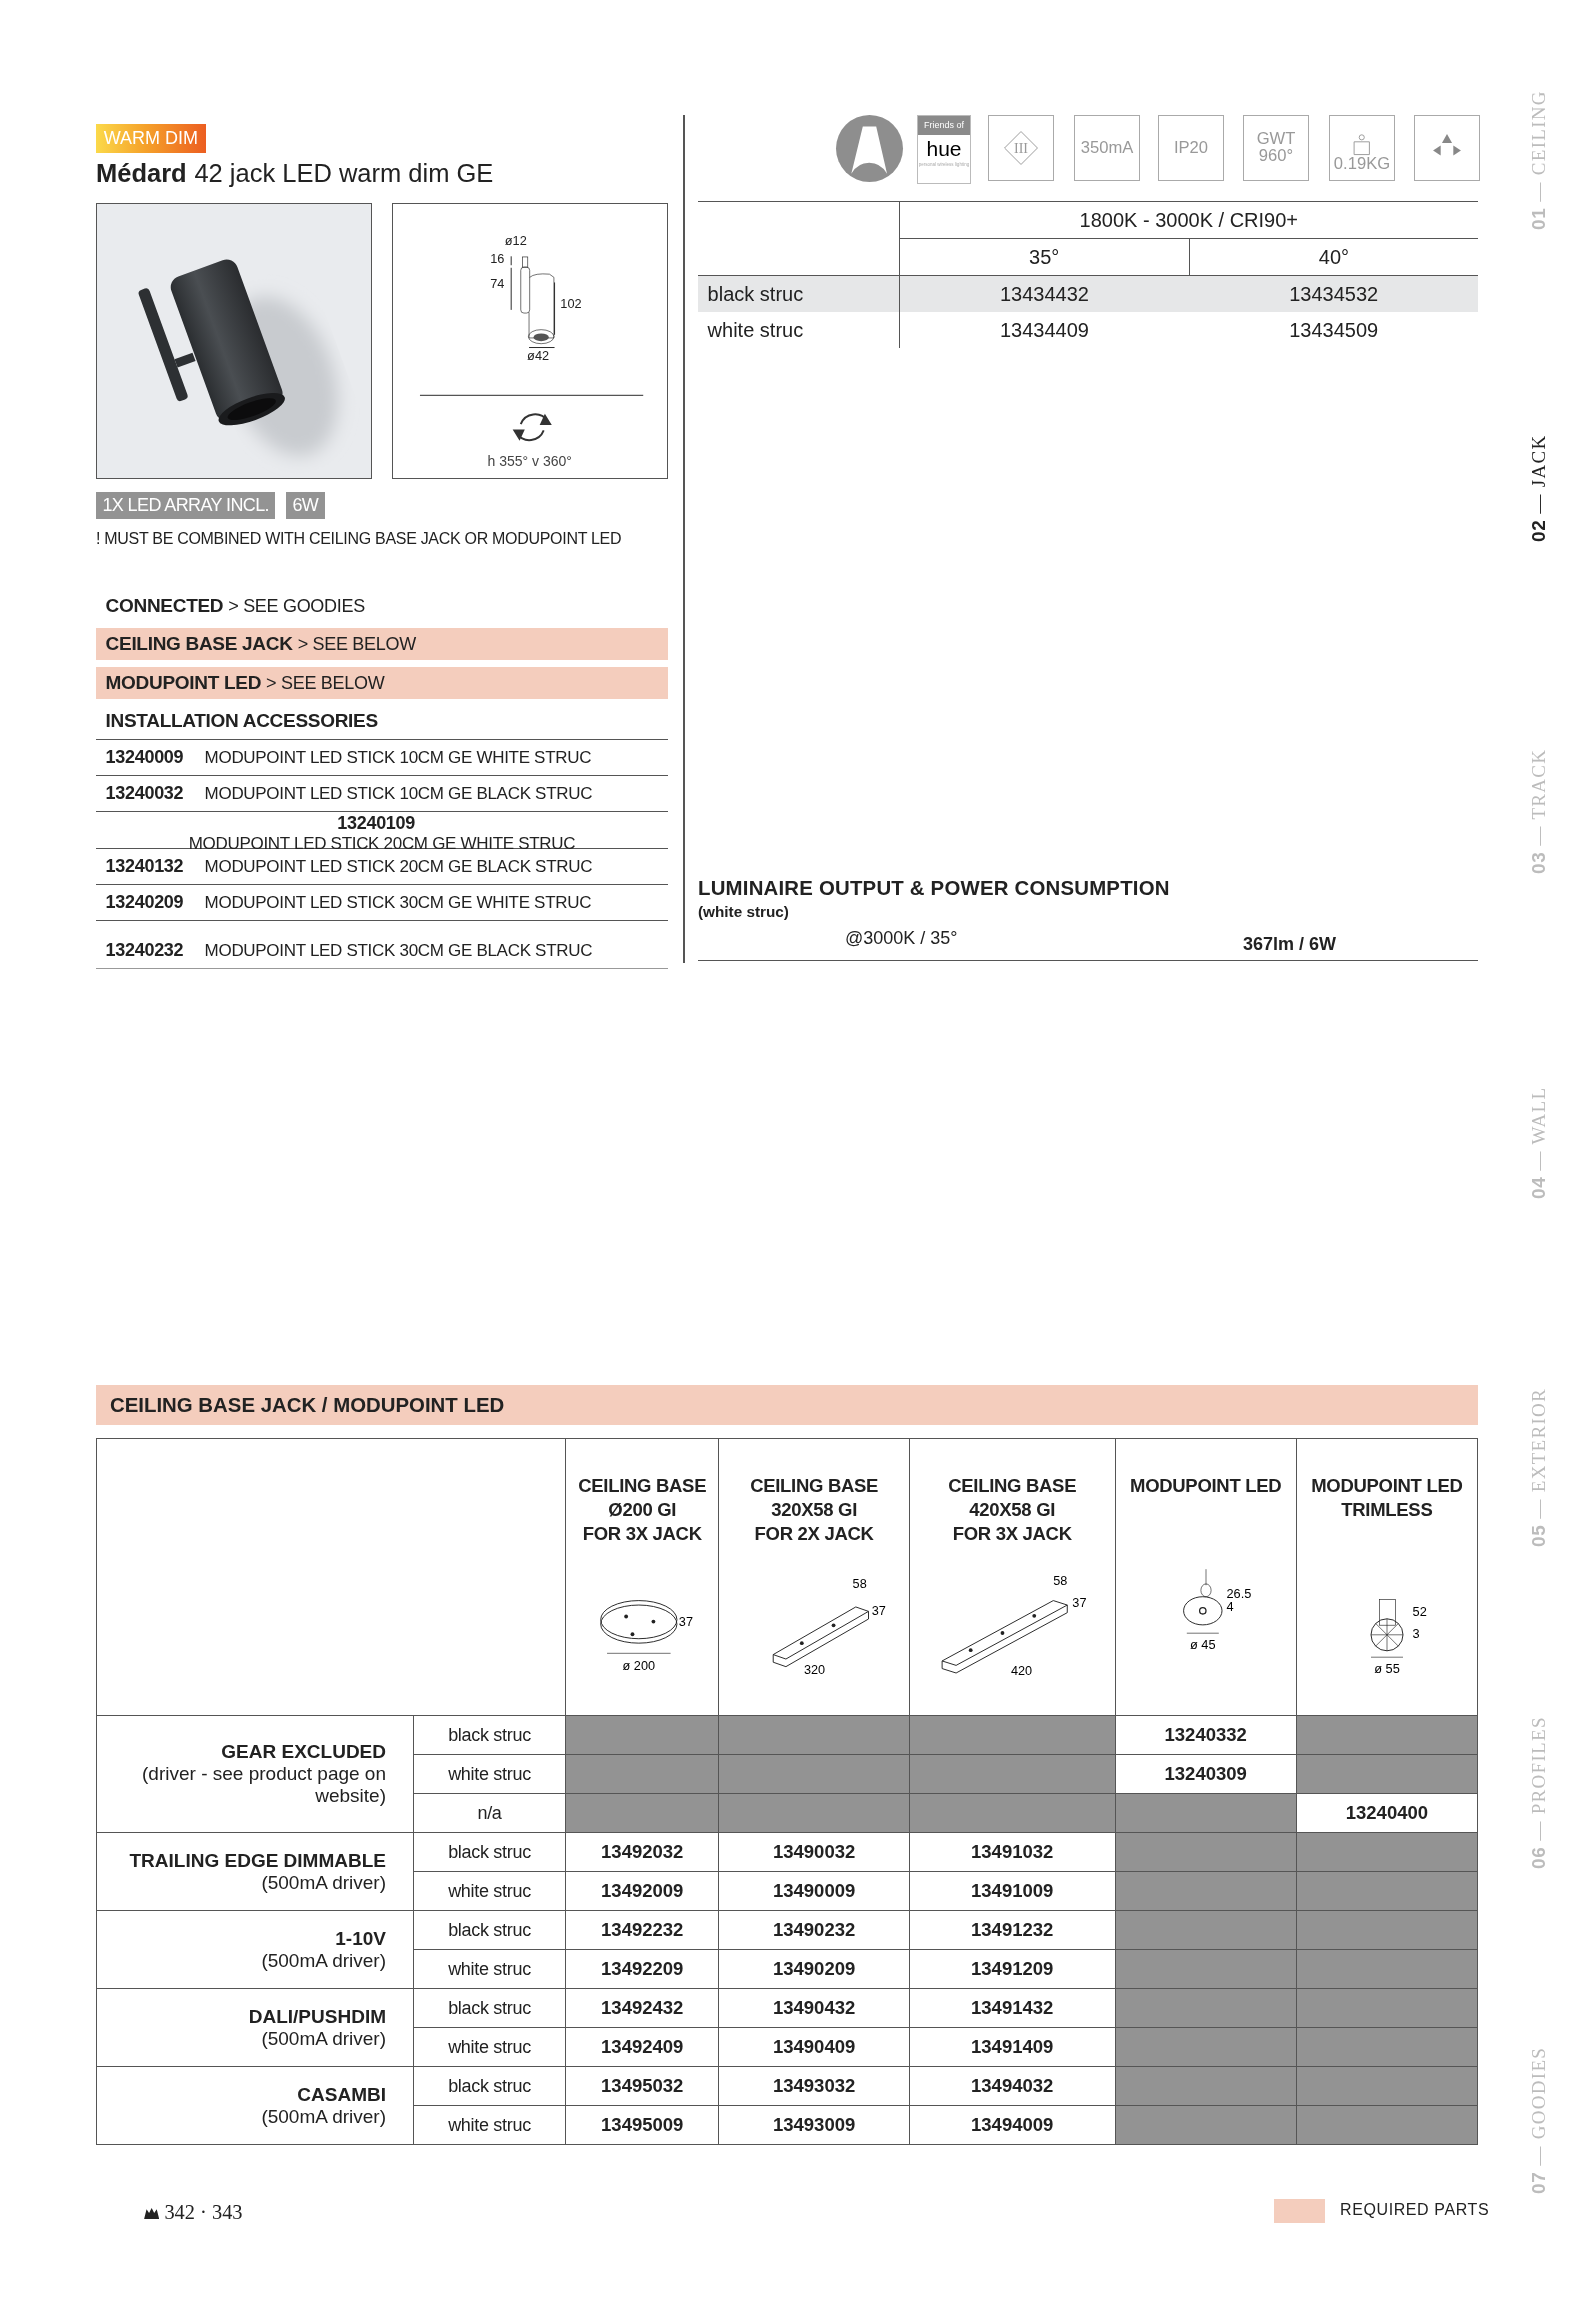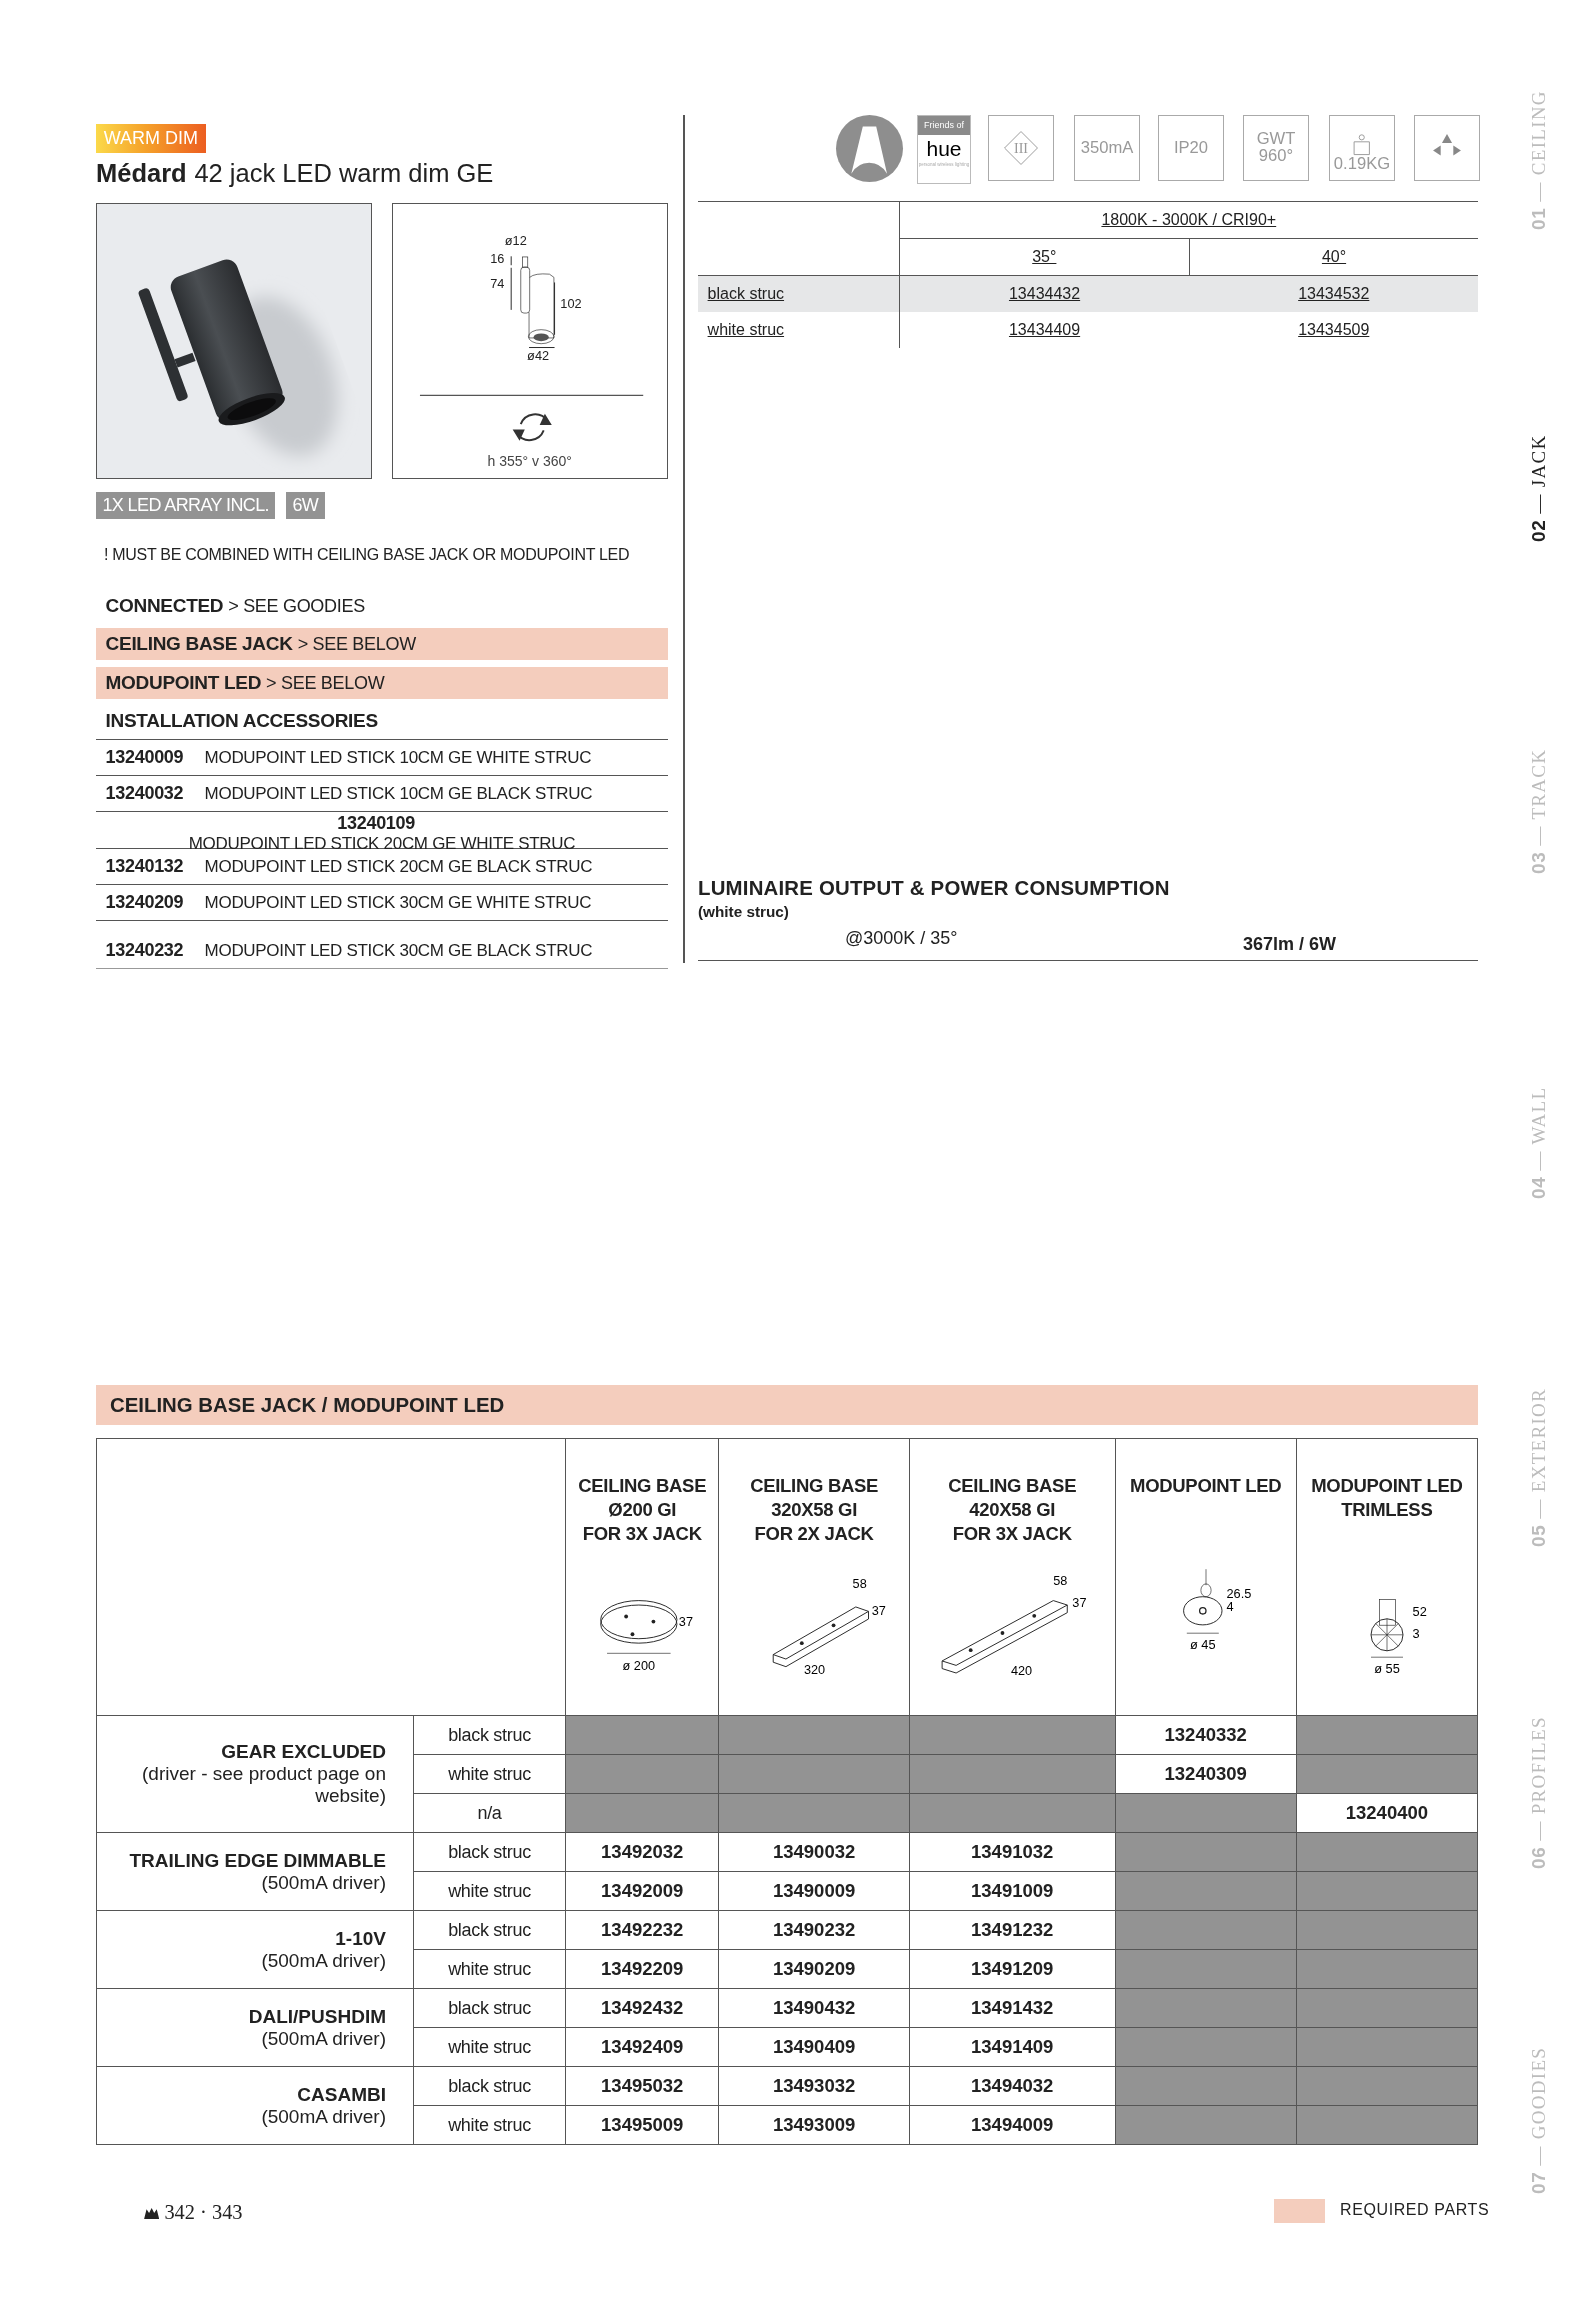--- a/index.html
+++ b/index.html
@@ -10,36 +10,36 @@
   .warm-badge{left:96px;top:124px;height:29px;padding:0 7.7px;line-height:29px;font-size:18px;color:#fff;
     background:linear-gradient(90deg,#fbd94a 0%,#f5a12a 45%,#ec5e21 100%);}
   .title{left:96px;top:159px;font-size:25.5px;color:#222;white-space:nowrap;}
   .title b{font-weight:bold;margin-right:7.7px;}
   .vdivider{left:683px;top:115px;width:1.9px;height:848px;background:#555;}
 
   .photo-box{left:96px;top:203px;width:276px;height:276px;border:1.3px solid #555;background:#e9ebee;box-sizing:border-box;overflow:hidden;}
   .drawing-box{left:392px;top:203px;width:276px;height:276px;border:1.3px solid #555;background:#fff;box-sizing:border-box;}
 
   .tag-grey{top:492px;height:27px;line-height:27px;background:#939393;color:#fff;font-size:18px;padding:0 6.4px;letter-spacing:-0.6px;}
-  .note{left:96px;top:546px;font-size:16px;color:#222;letter-spacing:-0.3px;margin-left:8px;}
+  .note{left:96px;top:530px;font-size:16px;color:#222;letter-spacing:-0.3px;}
 
   .link-row{left:96px;width:572px;height:32px;line-height:32px;font-size:19px;box-sizing:border-box;padding-left:9.6px;letter-spacing:-0.3px;}
   .link-row.req{background:#f4cdbd;}
   .link-row .sub{font-size:18px;}
   .acc-row{left:96px;width:572px;height:36px;border-bottom:1.9px solid #555;box-sizing:border-box;display:flex;align-items:center;font-size:18px;letter-spacing:-0.3px;}
   .acc-row .code{width:99px;padding-left:9.6px;font-weight:bold;}
   .acc-row .desc{font-size:17px;}
 
   
   .icon-box{top:115px;width:66px;height:66px;border:1.3px solid #aaa;box-sizing:border-box;display:flex;align-items:center;justify-content:center;color:#999;font-size:16.6px;text-align:center;line-height:1.0;}
   .logo-circle{left:836px;top:115px;width:67px;height:67px;border-radius:50%;background:#8e8e8e;}
   .hue-badge{left:917px;top:115px;width:54px;height:69px;border:1.3px solid #bbb;box-sizing:border-box;background:#fff;}
 
   
-  .vt{left:698px;top:201px;width:780px;border-collapse:collapse;font-size:16px;text-decoration:underline;}
+  .vt{left:698px;top:201px;width:780px;border-collapse:collapse;font-size:20px;}
   .vt td{height:36px;text-align:center;padding:0;}
   .vt tr.top td{border-top:1.9px solid #555;}
   .vt .lbl{width:191px;text-align:left;padding-left:9.6px;border-right:1.3px solid #555;}
   .vt .gray td{background:#e6e7e8;}
 
   .lum-title{left:698px;top:877px;font-size:20.4px;font-weight:bold;letter-spacing:0.2px;}
   .lum-sub{left:698px;top:903px;font-size:15.3px;font-weight:bold;}
   .lum-row{left:698px;top:928px;width:780px;height:33px;border-bottom:1.9px solid #555;box-sizing:border-box;font-size:18px;}
   .lum-row .k{position:absolute;left:147px;top:0;}
   .lum-row .v{position:absolute;left:545px;top:6.4px;font-weight:bold;}

